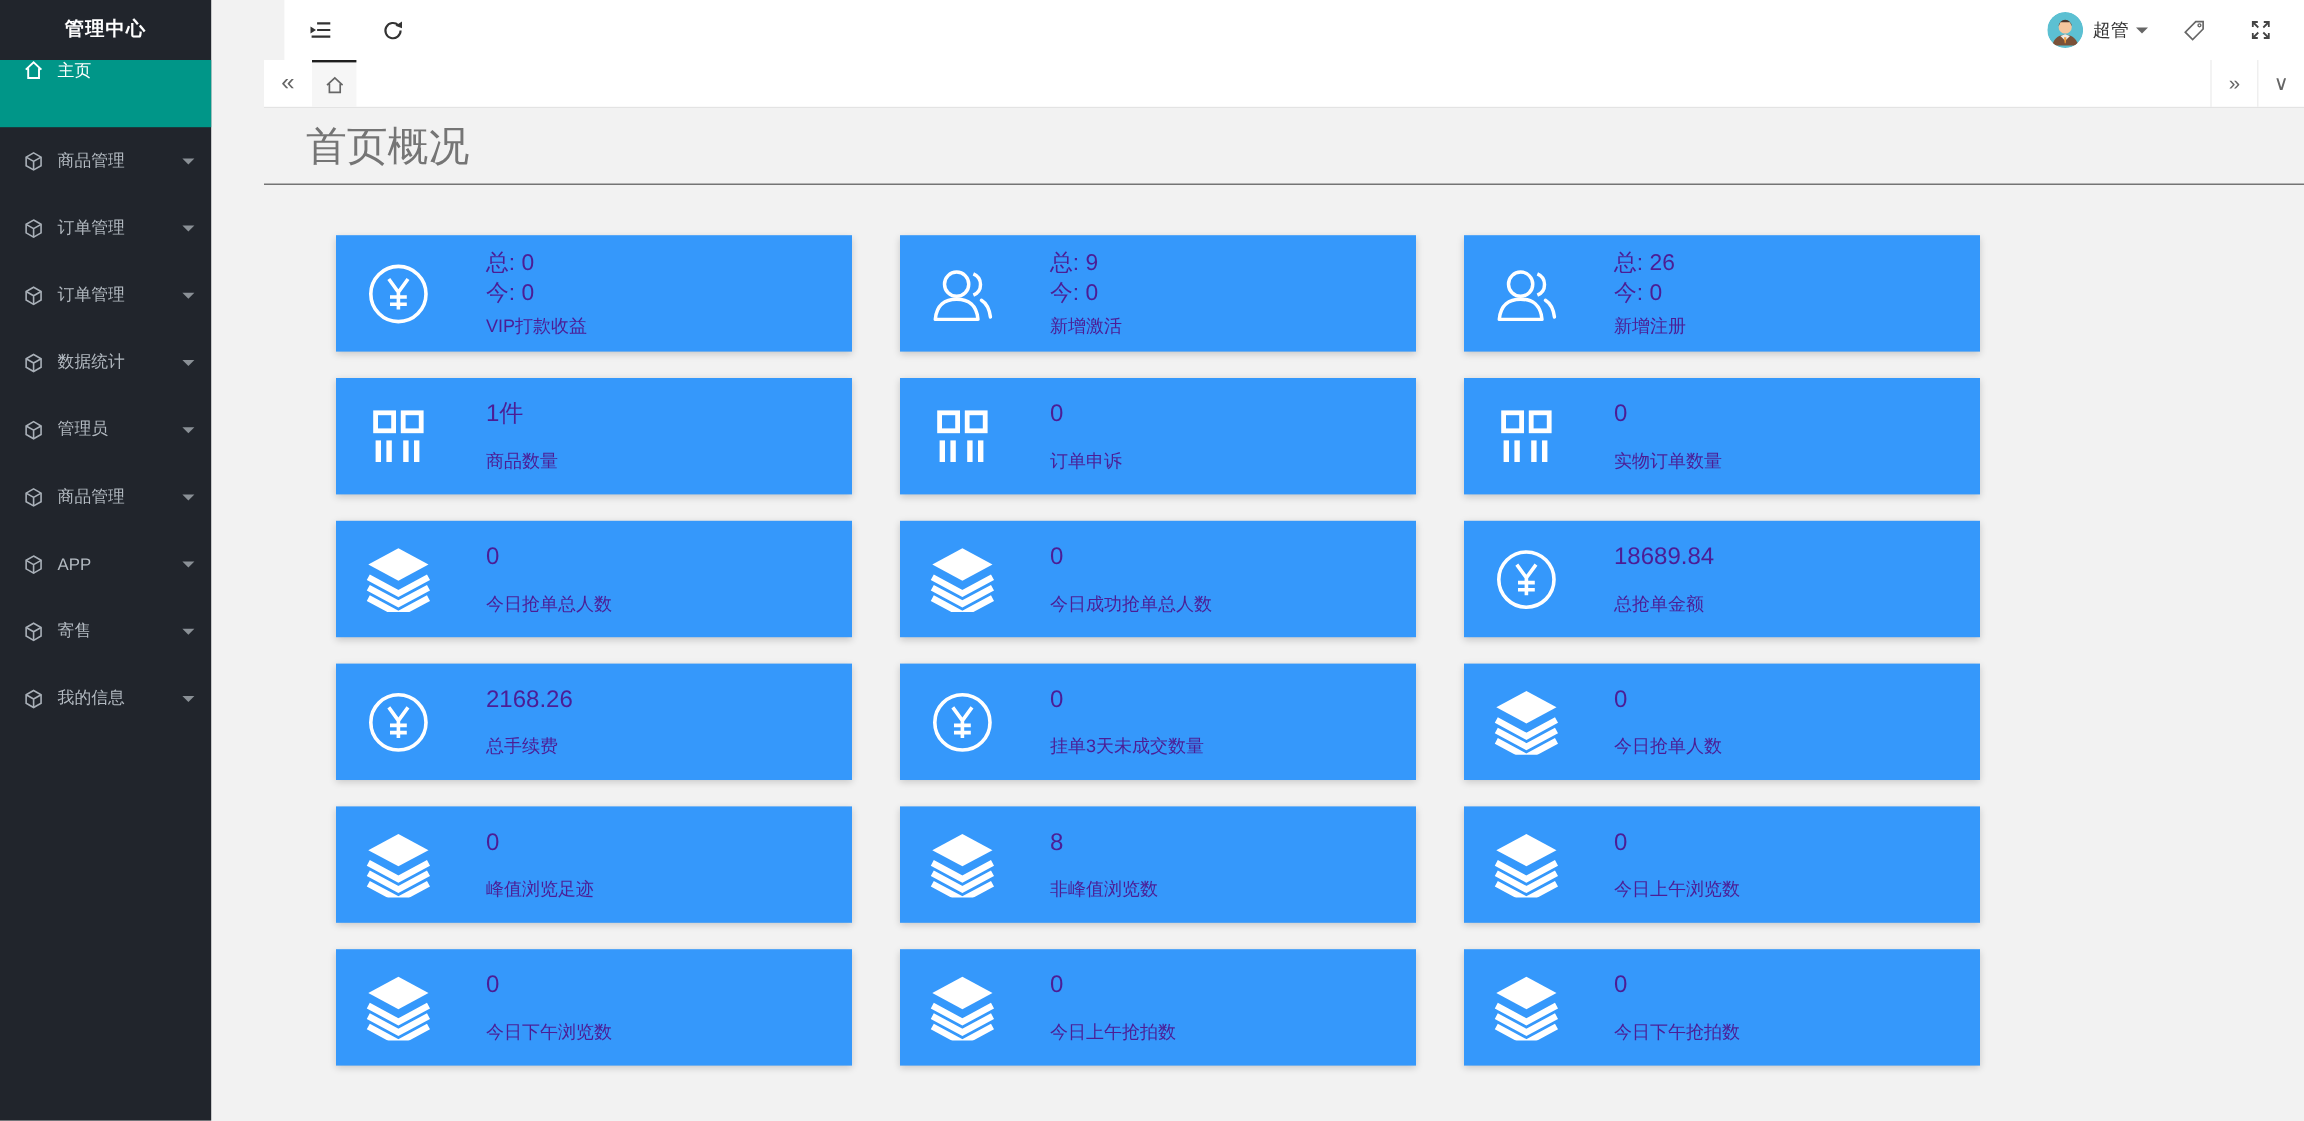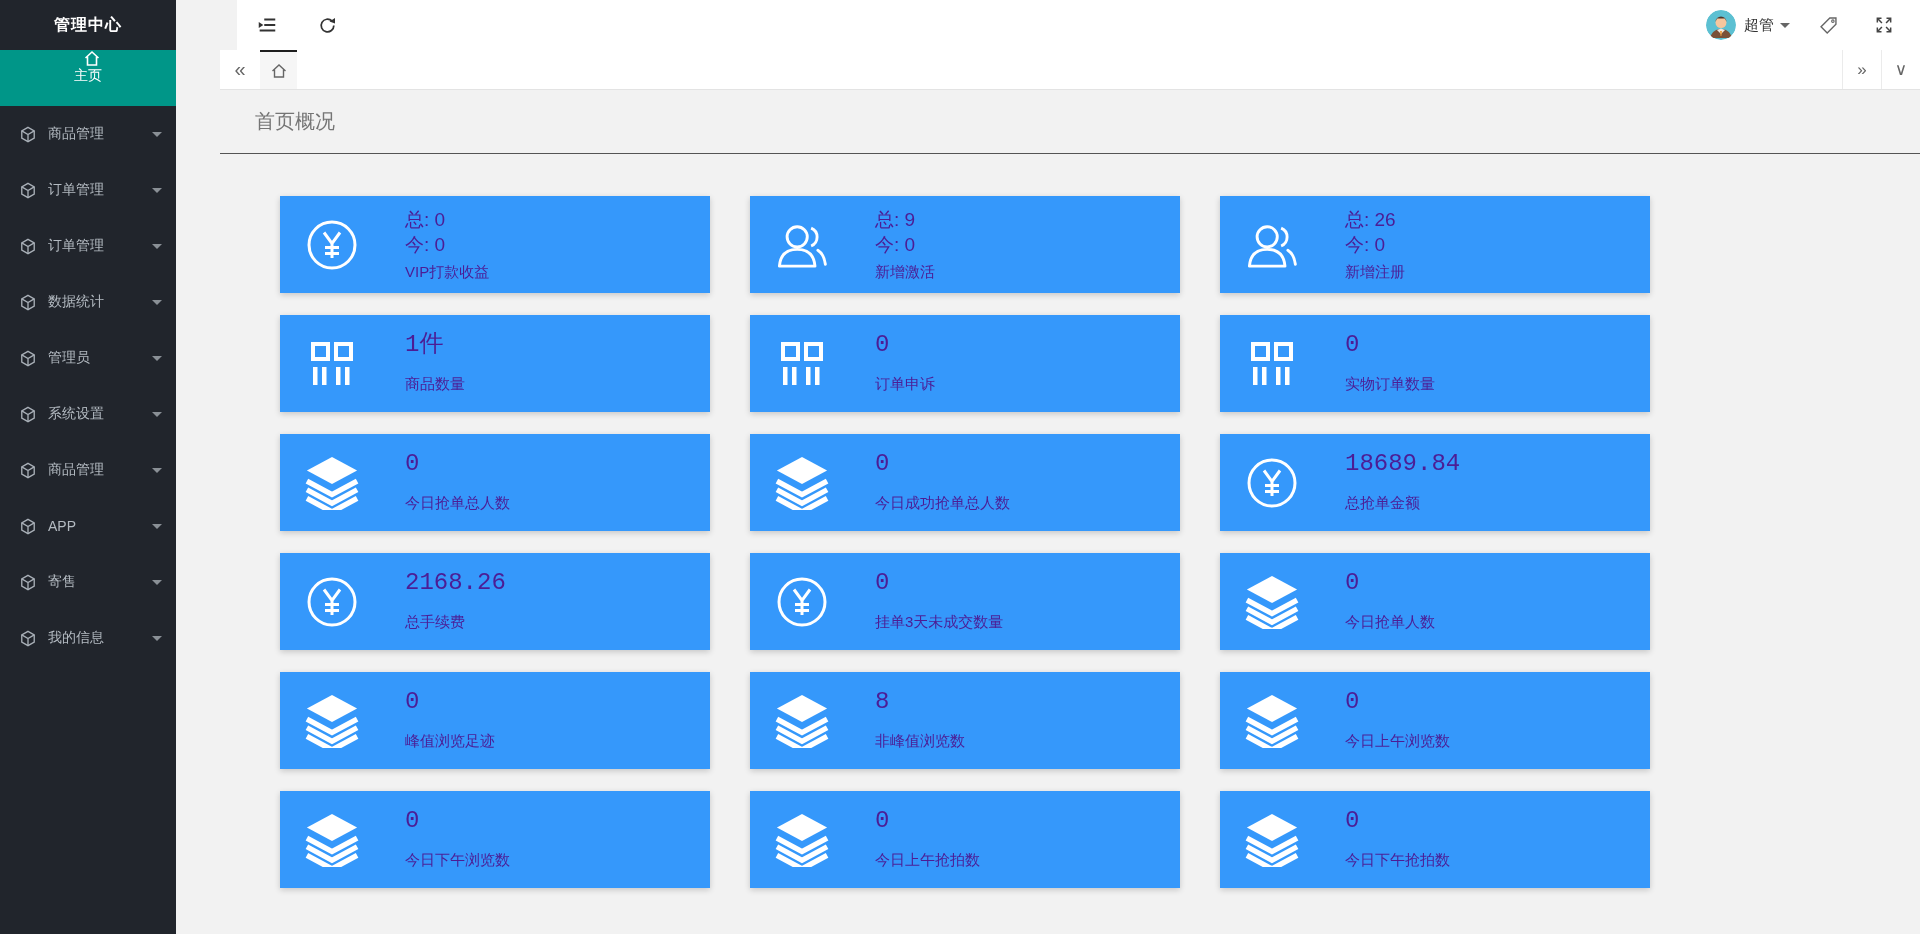--- a/index.html
+++ b/index.html
@@ -6,21 +6,21 @@
     --blue:#3598fb; --sidebar:#21252c; --teal:#009688; --content-bg:#f2f2f2;
     --nav-text:#b3bac1; --title-color:#757575;
   }
   *{box-sizing:border-box;margin:0;padding:0;}
   html,body{width:1920px;height:934px;overflow:hidden;}
   body{font-family:"Liberation Sans","DejaVu Sans",sans-serif;background:var(--content-bg);position:relative;}
 
   
   .sidebar{position:absolute;left:0;top:0;width:176px;height:934px;background:var(--sidebar);z-index:5;}
   .sidebar-title{height:50px;line-height:50px;text-align:center;color:#ffffff;font-size:16px;font-weight:bold;letter-spacing:1px;}
-  .nav-home{height:56px;background:var(--teal);display:flex;align-items:center;color:#fff;font-size:14px;cursor:pointer;flex-direction:column;}
+  .nav-home{height:56px;background:var(--teal);display:flex;align-items:flex-start;color:#fff;font-size:14px;cursor:pointer;}
   .nav-item{height:56px;display:flex;align-items:center;color:var(--nav-text);font-size:14px;cursor:pointer;position:relative;}
   .nav-icon{width:16px;height:17px;margin-left:20px;margin-right:12px;flex:0 0 auto;display:flex;align-items:center;}
   .nav-label{flex:1;}
   .nav-caret{position:absolute;right:14px;top:50%;margin-top:-2px;width:0;height:0;
     border-left:5px solid transparent;border-right:5px solid transparent;border-top:5px solid #8a9096;}
 
   
   .header{position:absolute;left:220px;top:0;right:0;height:50px;background:#fff;margin-left:17px;}
   .header-left{position:absolute;left:0;top:0;height:50px;display:flex;align-items:center;}
   .hbtn{width:60px;height:50px;display:flex;align-items:center;justify-content:center;cursor:pointer;}
@@ -34,28 +34,28 @@
   
   .tabbar{position:absolute;left:220px;top:50px;right:0;height:40px;background:#fff;border-bottom:1px solid #e3e3e3;display:flex;}
   .tab-scroll-left{width:40px;height:100%;display:flex;align-items:center;justify-content:center;color:#666;font-size:20px;cursor:pointer;}
   .tab-home{width:37px;height:100%;background:#f6f6f6;border-top:2px solid #1e1e1e;display:flex;align-items:center;justify-content:center;cursor:pointer;}
   .tabbar-right{margin-left:auto;display:flex;height:100%;}
   .tab-tool{width:39px;height:100%;border-left:1px solid #ebebeb;display:flex;align-items:center;justify-content:center;color:#666;font-size:17px;cursor:pointer;}
 
   
   .content{position:absolute;left:220px;top:90px;right:0;bottom:0;background:var(--content-bg);overflow:hidden;}
   .page-title-bar{height:64px;display:flex;align-items:center;padding-left:35px;border-bottom:1px solid #555;}
-  .page-title{font-size:20px;color:var(--title-color);}
+  .page-title{font-size:34px;color:var(--title-color);}
 
   .cards-grid{margin:42px 0 0 60px;display:grid;grid-template-columns:repeat(3,430px);grid-auto-rows:97px;column-gap:40px;row-gap:22px;}
   .card{background:var(--blue);color:#4c1d95;display:flex;align-items:center;box-shadow:0 2px 6px rgba(0,0,0,.18);}
   .card-icon{width:60px;margin-left:22px;flex:0 0 auto;display:flex;align-items:center;justify-content:center;}
   .card-text{margin-left:43px;display:flex;flex-direction:column;}
   .card-line{font-size:19px;line-height:25px;}
-  .card-value{font-size:24px;line-height:22px;font-family:Liberation Mono, monospace;}
+  .card-value{font-size:20px;line-height:22px;}
   .card-label{font-size:15px;margin-top:19px;}
   .card-label-tight{font-size:15px;margin-top:6px;}
   svg{display:block;}
 </style>
 </head>
 <body>
 
 <div class="sidebar">
   <div class="sidebar-title">管理中心</div>
   <div class="nav-home">
@@ -108,30 +108,20 @@
         <span class="nav-caret"></span>
       </div>
       <div class="nav-item">
         <span class="nav-icon">
           <svg width="16" height="17" viewBox="0 0 18 19">
             <polygon points="9,1.5 16,5.5 16,13.5 9,17.5 2,13.5 2,5.5" fill="none" stroke="#a9b0b8" stroke-width="1.5"></polygon>
             <path d="M2 5.5 L9 9.5 L16 5.5 M9 9.5 V17.5" fill="none" stroke="#a9b0b8" stroke-width="1.5"></path>
           </svg>
         </span>
         <span class="nav-label">管理员</span>
-        <span class="nav-caret"></span>
-      </div>
-      <div class="nav-item">
-        <span class="nav-icon">
-          <svg width="16" height="17" viewBox="0 0 18 19">
-            <polygon points="9,1.5 16,5.5 16,13.5 9,17.5 2,13.5 2,5.5" fill="none" stroke="#a9b0b8" stroke-width="1.5"></polygon>
-            <path d="M2 5.5 L9 9.5 L16 5.5 M9 9.5 V17.5" fill="none" stroke="#a9b0b8" stroke-width="1.5"></path>
-          </svg>
-        </span>
-        <span class="nav-label">系统设置</span>
         <span class="nav-caret"></span>
       </div>
       <div class="nav-item">
         <span class="nav-icon">
           <svg width="16" height="17" viewBox="0 0 18 19">
             <polygon points="9,1.5 16,5.5 16,13.5 9,17.5 2,13.5 2,5.5" fill="none" stroke="#a9b0b8" stroke-width="1.5"></polygon>
             <path d="M2 5.5 L9 9.5 L16 5.5 M9 9.5 V17.5" fill="none" stroke="#a9b0b8" stroke-width="1.5"></path>
           </svg>
         </span>
         <span class="nav-label">商品管理</span>

